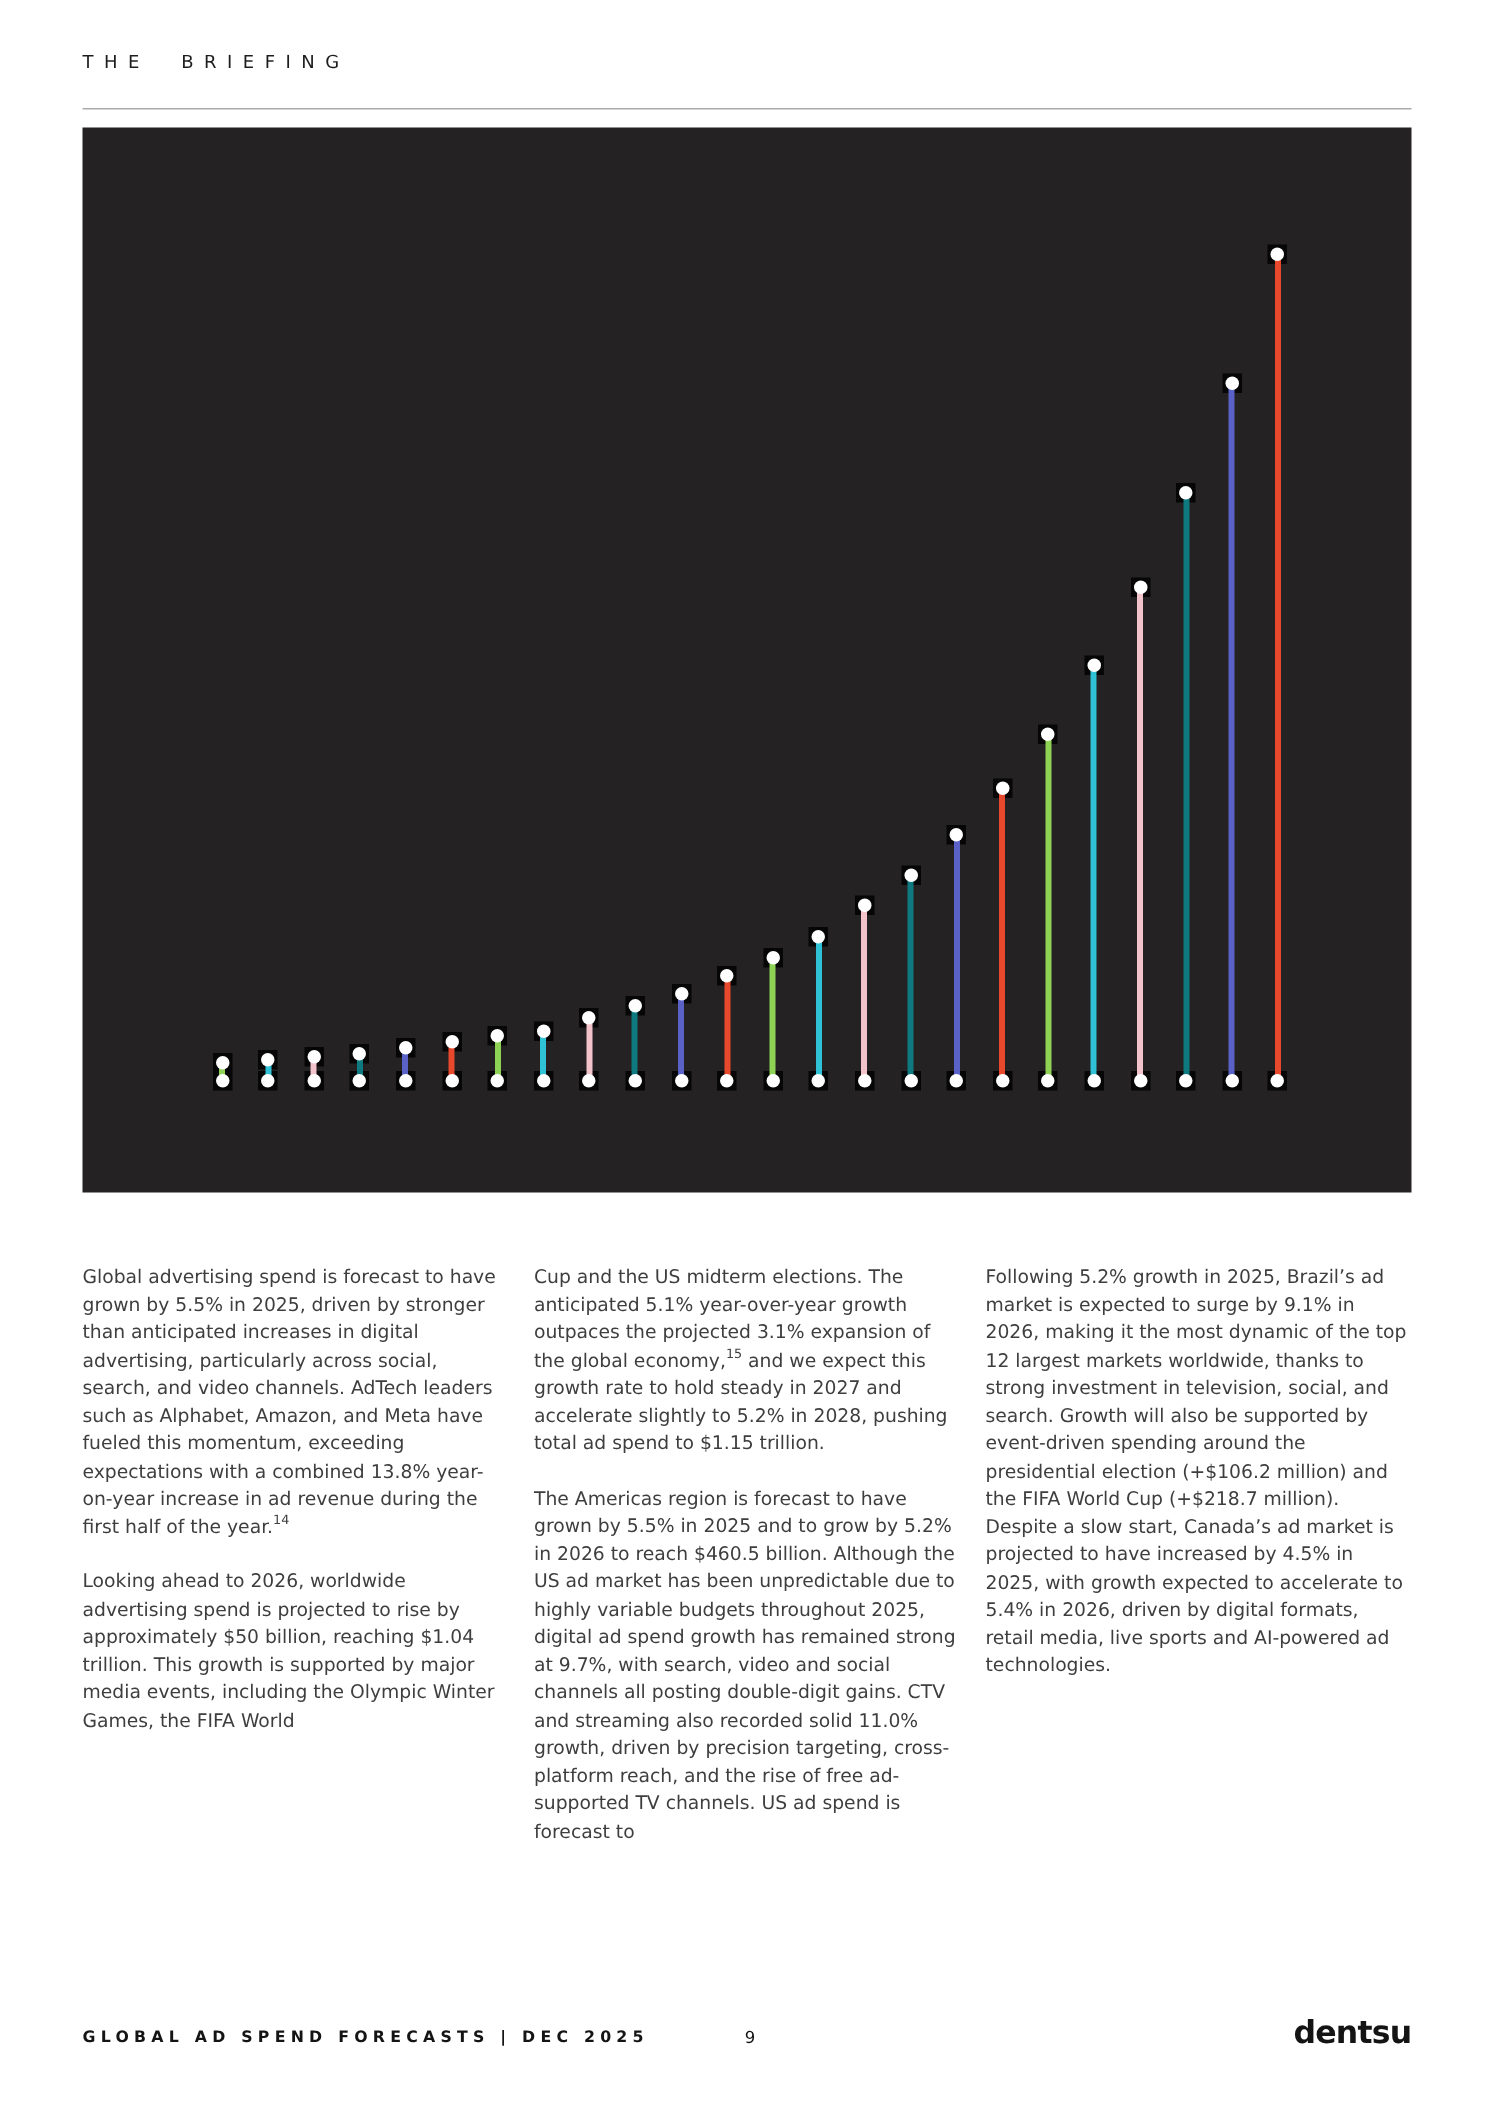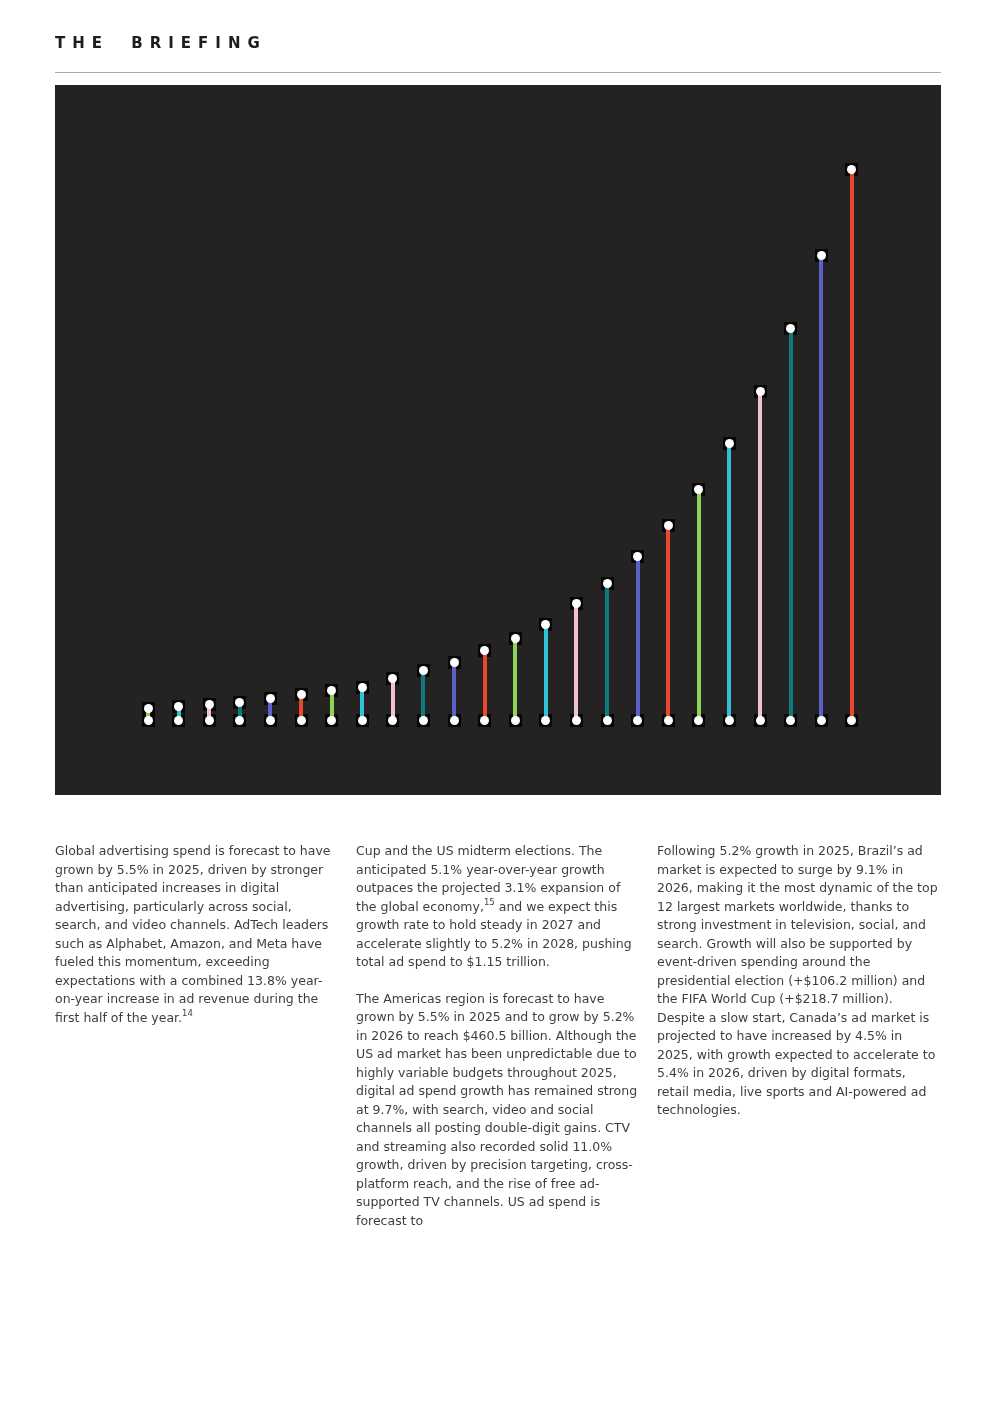--- a/index.html
+++ b/index.html
@@ -3,21 +3,21 @@
 <meta charset="utf-8">
 <style>
   * { margin:0; padding:0; box-sizing:border-box; }
   html,body { background:#ffffff; }
   body { font-family:"DejaVu Sans", "Liberation Sans", sans-serif; }
   .page { position:relative; width:993px; height:1403px; background:#ffffff; overflow:hidden; }
 
   
   .header-title {
     position:absolute; left:55px; top:34px;
-    font-size:15px; font-weight:bold; color:#1d1d1d;
+    font-size:12px; font-weight:normal; color:#1d1d1d;
     letter-spacing:7px; word-spacing:10px;
   }
   .header-divider {
     position:absolute; left:55px; top:72px; width:886px; height:1px;
     background:#ababab;
   }
 
   
   .chart {
     position:absolute; left:55px; top:85px; width:886px; height:710px;
@@ -230,24 +230,30 @@
         <div class="patch" style="bottom:-6.5px"></div>
         <div class="line" style="height:551px;background:#E8492C"></div>
         <div class="dot" style="bottom:546.5px"></div>
         <div class="dot" style="bottom:-4.5px"></div>
       </div>
     </div>
 
   <div class="article">
       <div class="col">
         <p>Global advertising spend is forecast to have grown by 5.5% in 2025, driven by stronger than anticipated increases in digital advertising, particularly across social, search, and video channels. AdTech leaders such as Alphabet, Amazon, and Meta have fueled this momentum, exceeding expectations with a combined 13.8% year-on-year increase in ad revenue during the first half of the year.<sup>14</sup></p>
+        <p>Looking ahead to 2026, worldwide advertising spend is projected to rise by approximately $50 billion, reaching $1.04 trillion. This growth is supported by major media events, including the Olympic Winter Games, the FIFA World</p>
       </div>
       <div class="col">
         <p>Cup and the US midterm elections. The anticipated 5.1% year-over-year growth outpaces the projected 3.1% expansion of the global economy,<sup>15</sup> and we expect this growth rate to hold steady in 2027 and accelerate slightly to 5.2% in 2028, pushing total ad spend to $1.15 trillion.</p>
         <p>The Americas region is forecast to have grown by 5.5% in 2025 and to grow by 5.2% in 2026 to reach $460.5 billion. Although the US ad market has been unpredictable due to highly variable budgets throughout 2025, digital ad spend growth has remained strong at 9.7%, with search, video and social channels all posting double-digit gains. CTV and streaming also recorded solid 11.0% growth, driven by precision targeting, cross-platform reach, and the rise of free ad-supported TV channels. US ad spend is forecast to</p>
       </div>
       <div class="col">
         <p>Following 5.2% growth in 2025, Brazil’s ad market is expected to surge by 9.1% in 2026, making it the most dynamic of the top 12 largest markets worldwide, thanks to strong investment in television, social, and search. Growth will also be supported by event-driven spending around the presidential election (+$106.2 million) and the FIFA World Cup (+$218.7 million). Despite a slow start, Canada’s ad market is projected to have increased by 4.5% in 2025, with growth expected to accelerate to 5.4% in 2026, driven by digital formats, retail media, live sports and AI-powered ad technologies.</p>
       </div>
     </div>
 
+  <div class="footer">
+    <div class="footer-left">GLOBAL AD SPEND FORECASTS | DEC 2025</div>
+    <div class="footer-page">9</div>
+    <div class="footer-brand">dentsu</div>
+  </div>
 
 </div>
 
 </body></html>

